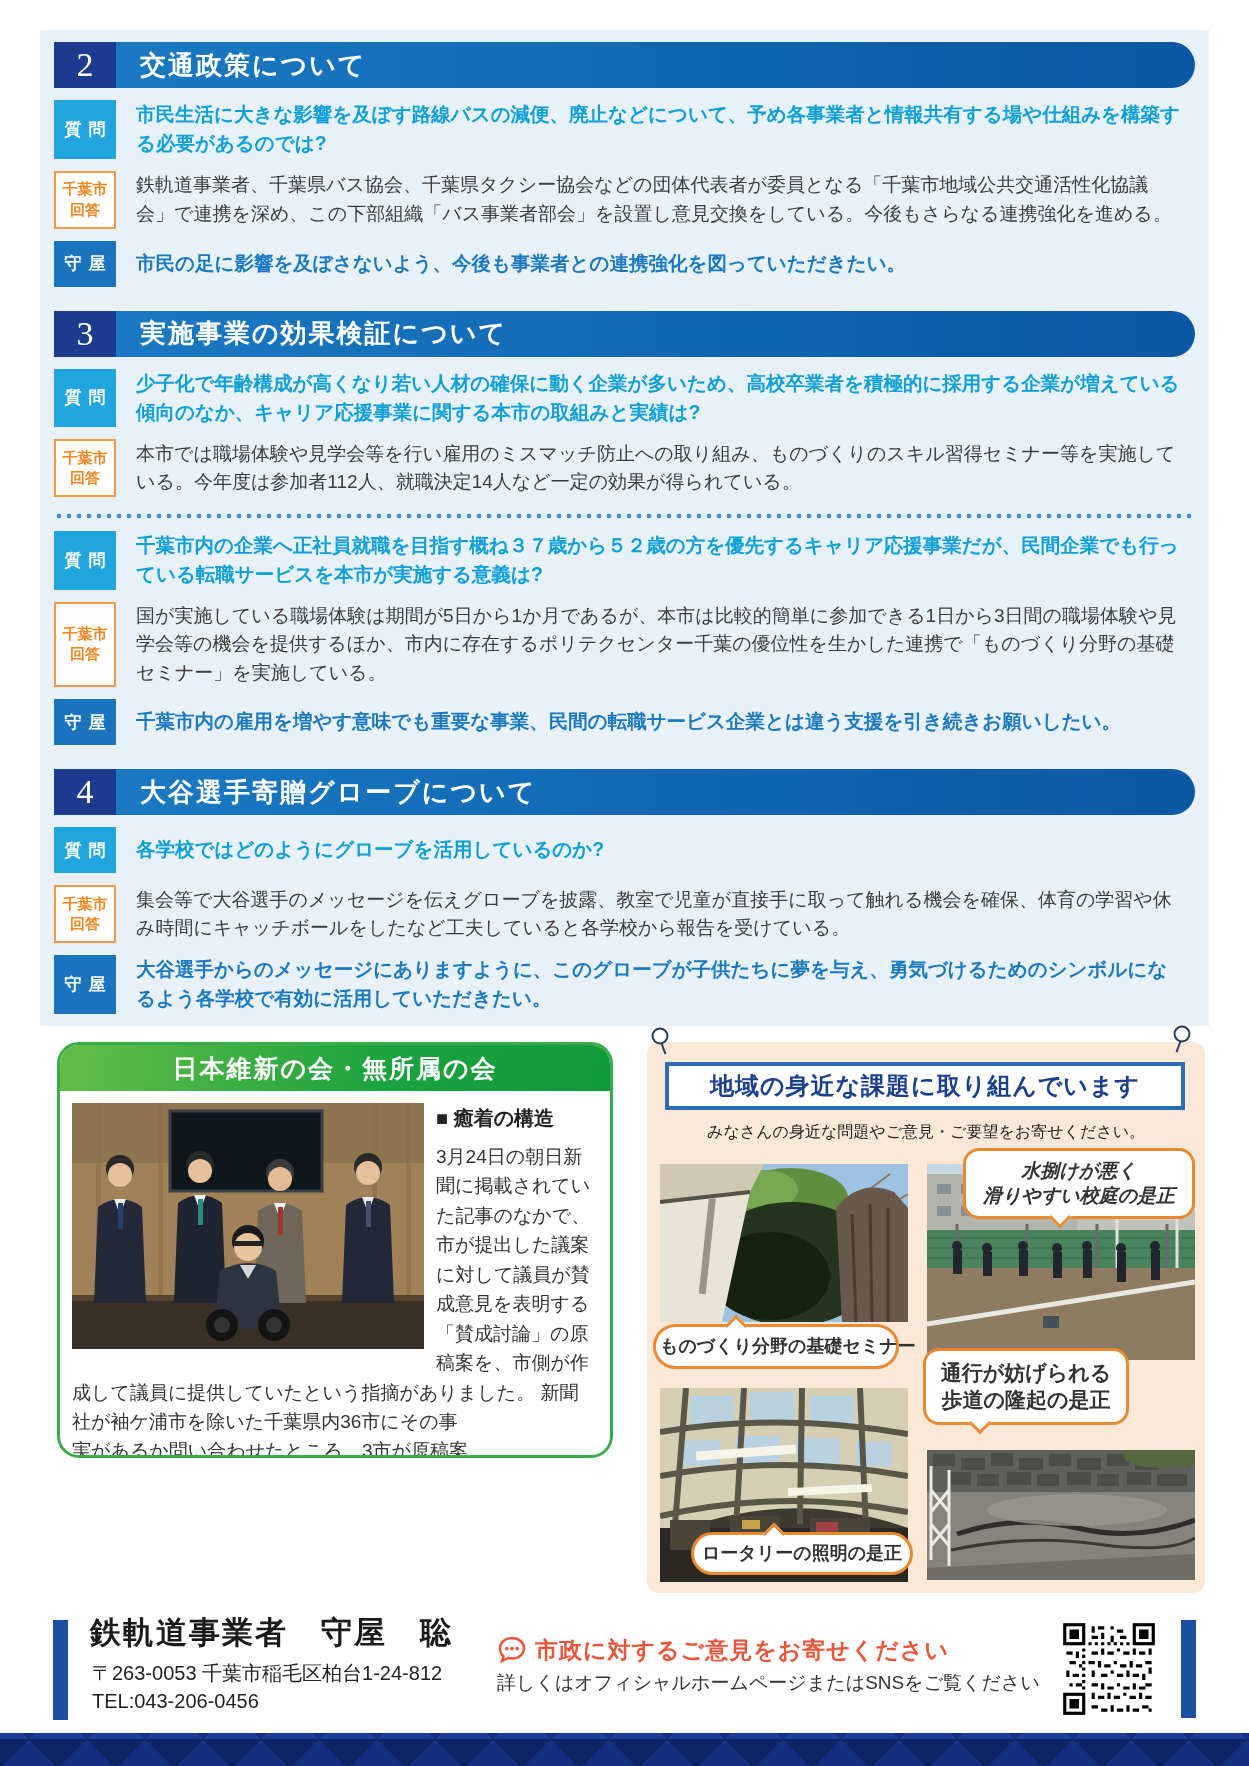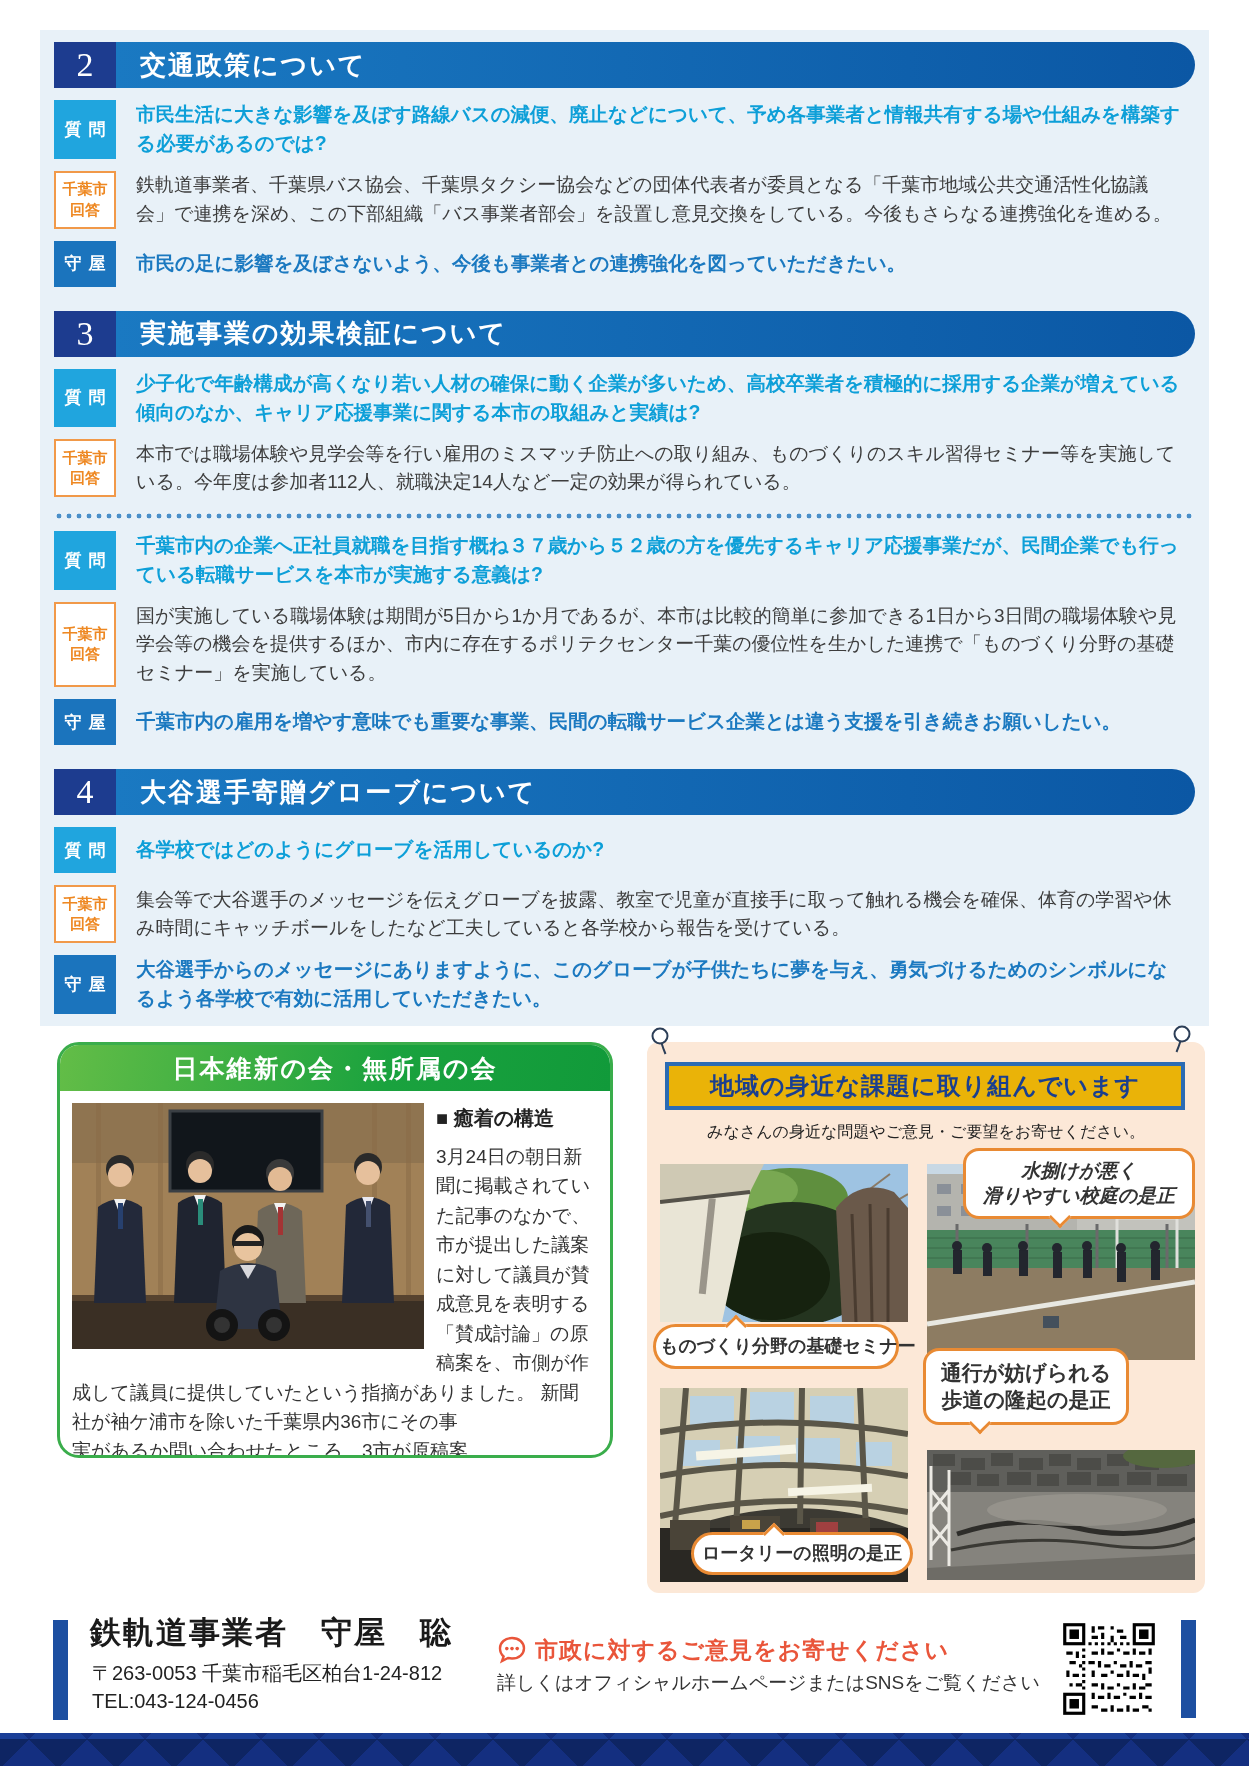--- a/index.html
+++ b/index.html
@@ -38,21 +38,21 @@
   .article{padding:10px 14px 8px 12px;font-size:19px;line-height:1.55;color:#333;}
   .photo-council{float:left;width:352px;height:246px;margin:2px 12px 4px 0;}
   .article-title{font-weight:bold;font-size:20px;color:#222;margin:2px 0 8px 0;}
   .news-clip{float:right;width:118px;height:150px;margin:52px 0 0 10px;transform:rotate(-7deg);}
 
   
   .peach-box{position:absolute;left:647px;top:1042px;width:558px;height:551px;background:#fce8d7;border-radius:12px;}
   .pin{position:absolute;width:22px;height:30px;}
   .pin-left{left:2px;top:-16px;}
   .pin-right{right:12px;top:-18px;}
-  .peach-head{position:absolute;left:18px;top:20px;width:520px;height:48px;background:#eab308;border:4px solid #2b6cb4;
+  .peach-head{position:absolute;left:18px;top:20px;width:520px;height:48px;background:#ffffff;border:4px solid #2b6cb4;
               box-sizing:border-box;display:flex;align-items:center;justify-content:center;color:#1a3f8f;
               font-size:24px;font-weight:bold;letter-spacing:1px;}
   .peach-sub{position:absolute;left:0;top:80px;width:100%;text-align:center;font-size:16px;color:#222;}
   .ph{position:absolute;display:block;}
   .bubble{position:absolute;background:#fff;border:3px solid #e98a33;color:#333;font-weight:bold;text-align:center;
           box-sizing:border-box;z-index:3;}
   .bubble .bl{display:block;line-height:1.3;white-space:nowrap;}
   .bubble:after{content:"";position:absolute;width:13px;height:13px;background:#fff;transform:rotate(45deg);}
   .bubble.tail-up:after{top:-9px;left:72px;border-left:3px solid #e98a33;border-top:3px solid #e98a33;}
   .bubble.tail-down:after{bottom:-9px;left:46px;border-right:3px solid #e98a33;border-bottom:3px solid #e98a33;}
@@ -430,21 +430,21 @@
       <span class="bl">歩道の隆起の是正</span>
     </div>
     <div class="bubble bub-c tail-up">
       <span class="bl">ロータリーの照明の是正</span>
     </div>
   </div>
 
   <div class="f-bar f-bar-left"></div>
   <div class="f-name">鉄軌道事業者　守屋　聡</div>
   <div class="f-addr">〒263-0053 千葉市稲毛区柏台1-24-812</div>
-  <div class="f-tel">TEL:043-124-0456</div>
+  <div class="f-tel">TEL:043-206-0456</div>
 
   <div class="f-cta">
     <svg class="chat" viewBox="0 0 30 30">
       <path d="M15 3c7 0 12 4.6 12 10.3 0 5.7-5 10.2-12 10.2-1.4 0-2.8-.2-4-.5L5 26l1.6-4.6C4.2 19.5 3 16.6 3 13.3 3 7.6 8 3 15 3z" fill="#fff" stroke="#e9553a" stroke-width="2.4"></path>
       <circle cx="9.8" cy="13.6" r="1.8" fill="#e9553a"></circle>
         <circle cx="15" cy="13.6" r="1.8" fill="#e9553a"></circle>
         <circle cx="20.2" cy="13.6" r="1.8" fill="#e9553a"></circle>
     </svg>
     <span>市政に対するご意見をお寄せください</span>
   </div>

